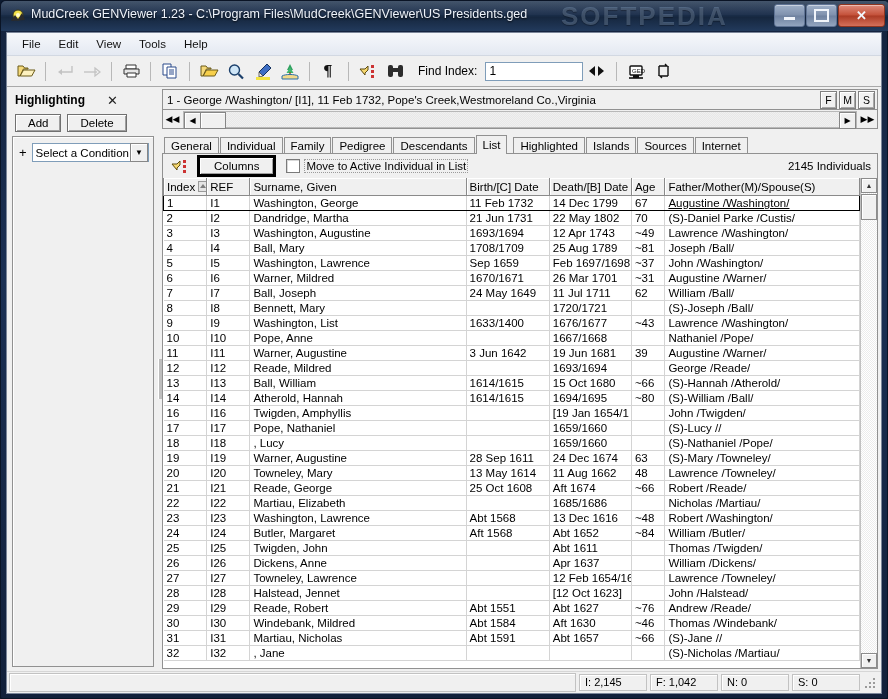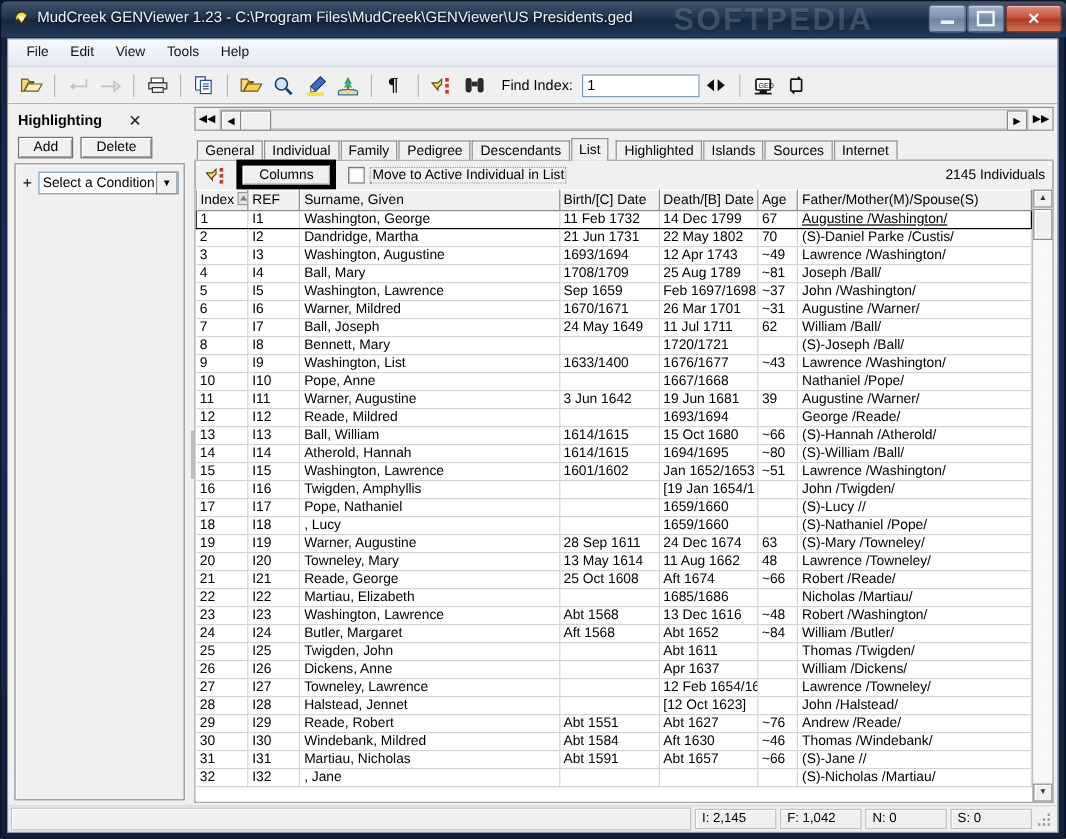--- a/index.html
+++ b/index.html
@@ -213,21 +213,21 @@
   }
   .tabgap{width:5px;}
   
   .subbar{
     height:24px;flex:0 0 24px;display:flex;align-items:center;
     border-left:1px solid #919191;border-right:1px solid #919191;
     background:#f0f0f0;padding:0 6px 0 4px;box-sizing:border-box;
   }
   .colbtn{
     font-size:11.5px;padding:2px 14px;margin-left:4px;color:#000;
-    background:#f0f0f0;border:5px solid #000000;
+    background:#f0f0f0;border:3px solid #000000;
     box-shadow:inset 1px 1px 0 #fff,inset -1px -1px 0 #a0a0a0;
   }
   .chkwrap{display:flex;align-items:center;margin-left:10px;gap:4px;}
   .chk{
     width:12px;height:12px;background:#fff;border:1px solid #7a7a7a;
     box-shadow:inset 1px 1px 0 #d8d8d8;
   }
   .chklbl{font-size:11.5px;color:#000;border:1px dotted #9b9b9b;padding:0 1px;}
   .indcount{margin-left:auto;font-size:11.5px;color:#000;}
   
@@ -486,20 +486,28 @@
           </div>
         </div>
       </div>
 
       <div class="splitter">
         <div class="grip"></div>
       </div>
 
       <div class="rightpanel">
 
+        <div class="indbar">
+          <div class="indtext">1 - George /Washington/ [I1], 11 Feb 1732, Pope's Creek,Westmoreland Co.,Virginia</div>
+          <div class="fms">
+            <div class="fmsbtn">F</div>
+            <div class="fmsbtn">M</div>
+            <div class="fmsbtn">S</div>
+          </div>
+        </div>
 
         <div class="navbar">
           <div class="navarr">◀◀</div>
           <div class="hscroll">
             <div class="lbtn">◀</div>
             <div class="thumb"></div>
             <div class="rbtn">▶</div>
           </div>
           <div class="navarr">▶▶</div>
         </div>
@@ -679,29 +687,20 @@
                   <tr>
                     <td>14</td>
                     <td>I14</td>
                     <td>Atherold, Hannah</td>
                     <td>1614/1615</td>
                     <td>1694/1695</td>
                     <td>~80</td>
                     <td class="lastcol">(S)-William /Ball/</td>
                   </tr>
                   <tr>
-                    <td>15</td>
-                    <td>I15</td>
-                    <td>Washington, Lawrence</td>
-                    <td>1601/1602</td>
-                    <td>Jan 1652/1653</td>
-                    <td>~51</td>
-                    <td class="lastcol">Lawrence /Washington/</td>
-                  </tr>
-                  <tr>
                     <td>16</td>
                     <td>I16</td>
                     <td>Twigden, Amphyllis</td>
                     <td></td>
                     <td>[19 Jan 1654/1</td>
                     <td></td>
                     <td class="lastcol">John /Twigden/</td>
                   </tr>
                   <tr>
                     <td>17</td>

